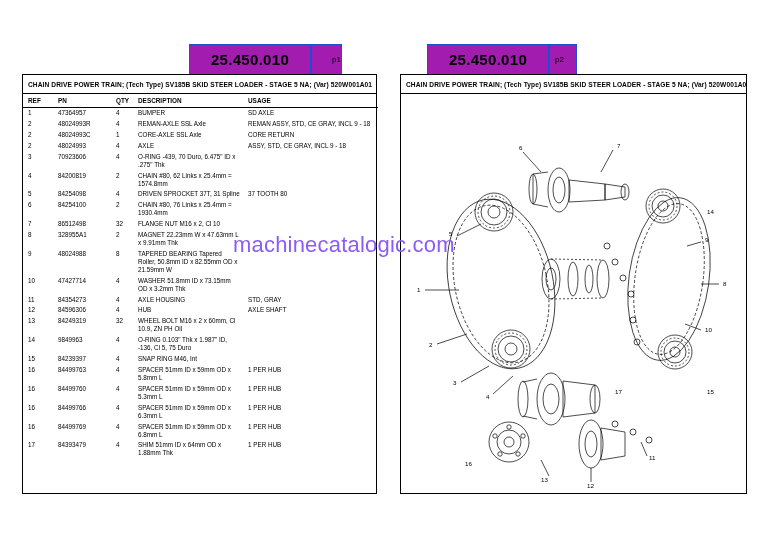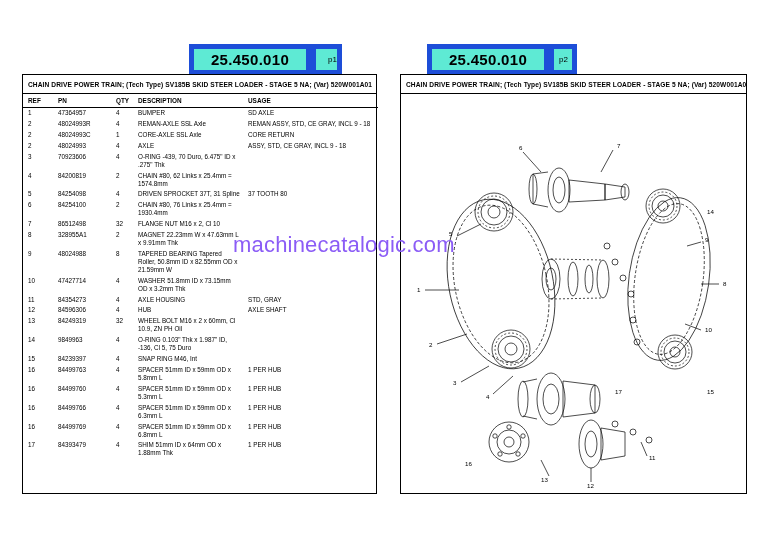--- a/index.html
+++ b/index.html
@@ -16,23 +16,23 @@
     border:1px solid #000;
     box-sizing:border-box;
     background:#fff;
   }
   #page-left{left:22px;top:74px;width:355px;height:420px;}
   #page-right{left:400px;top:74px;width:347px;height:420px;}
 
   
   .hdr{
     position:absolute;
-    border:5px solid #1d4ed8;
+    border:1px solid #1d4ed8;
     box-sizing:border-box;
-    background:#5eead4;
+    background:#a21caf;
     display:flex;
     align-items:center;
     justify-content:center;
     font-weight:bold;
   }
   #hdr-left{left:189px;top:44px;width:122px;height:31px;font-size:15px;letter-spacing:.3px;}
   #hdr-right{left:427px;top:44px;width:122px;height:31px;font-size:15px;letter-spacing:.3px;}
   #pg-left{left:311px;top:44px;width:31px;height:31px;font-size:8px;align-items:center;justify-content:flex-end;padding-left:17px;font-weight:normal;}
   #pg-right{left:549px;top:44px;width:28px;height:31px;font-size:8px;align-items:center;justify-content:flex-start;padding-left:5px;font-weight:normal;}
 

